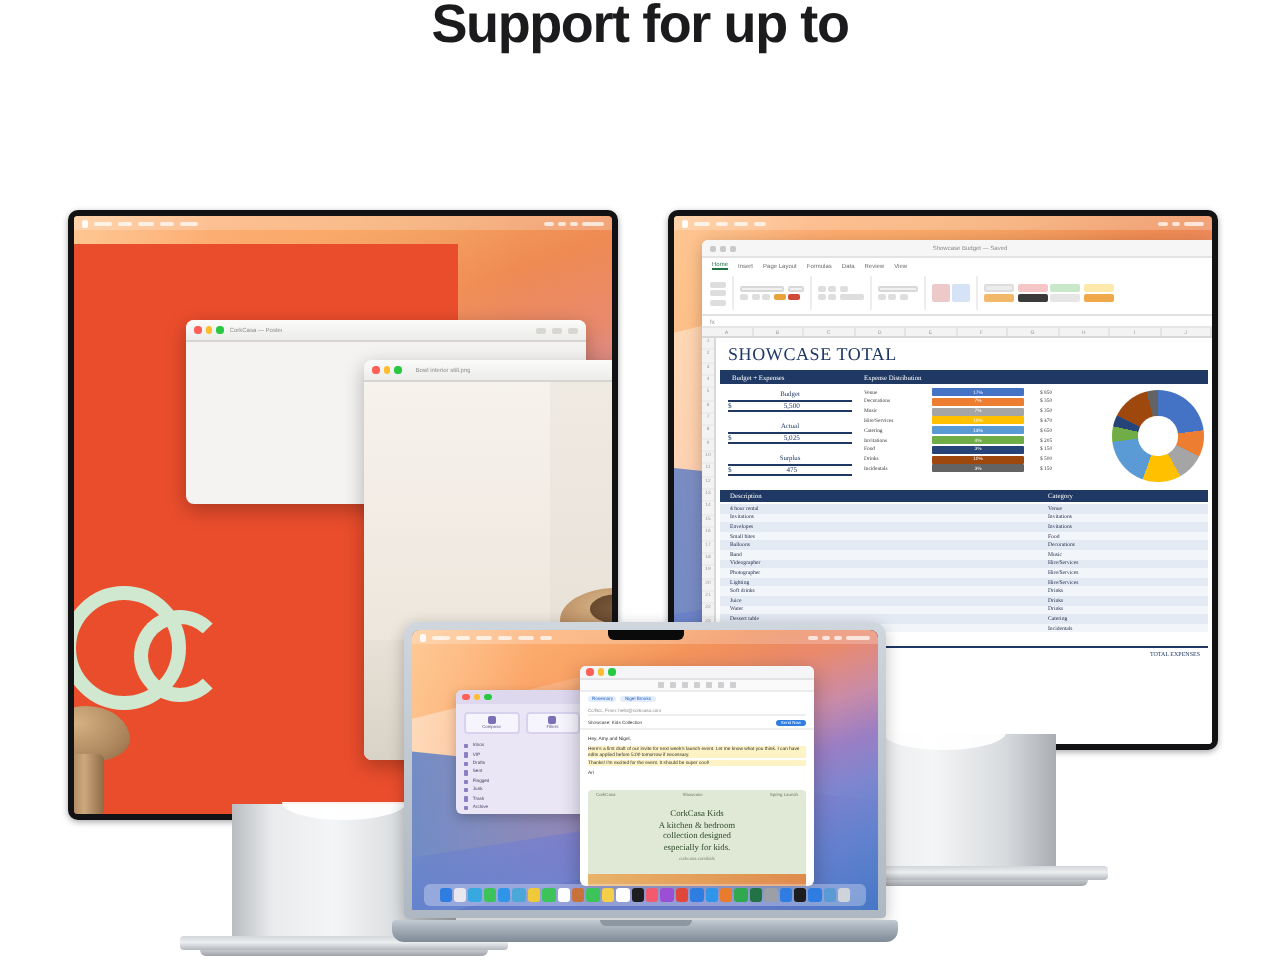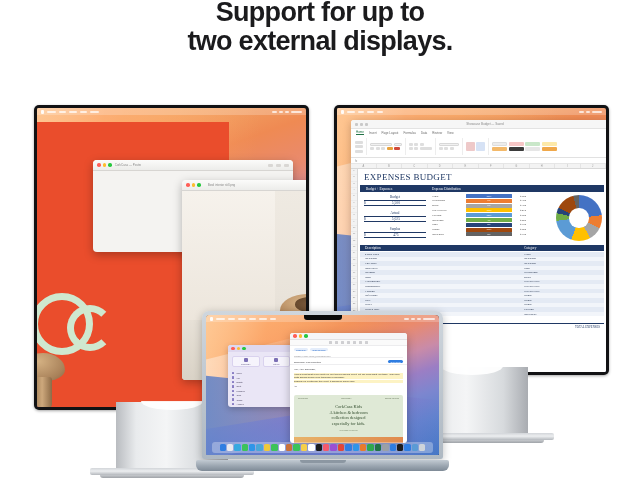--- a/index.html
+++ b/index.html
@@ -257,21 +257,20 @@
   .mw-card .cstrip{ position:absolute; left:0; right:0; bottom:0; height:6px;
     background:linear-gradient(90deg,#e8b36a,#e08a4e); }
 </style>
 </head>
 <body>
 
 <div id="stage">
 
   <div class="headline">
     <span>Support for up to</span>
-    <span class="l2">two external displays.</span>
   </div>
 
   <div class="display" id="leftDisplay">
     <div class="bezel"></div>
     <div class="screen">
       <div class="wall">
         <div class="sweep1"></div>
           <div class="sweep2"></div>
           <div class="sweep3"></div>
       </div>
@@ -503,21 +502,21 @@
               <span>26</span>
               <span>27</span>
               <span>28</span>
               <span>29</span>
               <span>30</span>
               <span>31</span>
               <span>32</span>
             </div>
           <div class="xl-sheet">
 
-            <div class="bud-title">EXPENSES BUDGET</div>
+            <div class="bud-title">SHOWCASE TOTAL</div>
 
             <div class="bud-band">
               <span class="s1">Budget + Expenses</span>
               <span class="s2">Expense Distribution</span>
             </div>
 
             <div class="bud-left" id="budSummary">
                 <div class="bud-item">
                   <div class="lab">Budget</div>
                   <div class="val">

